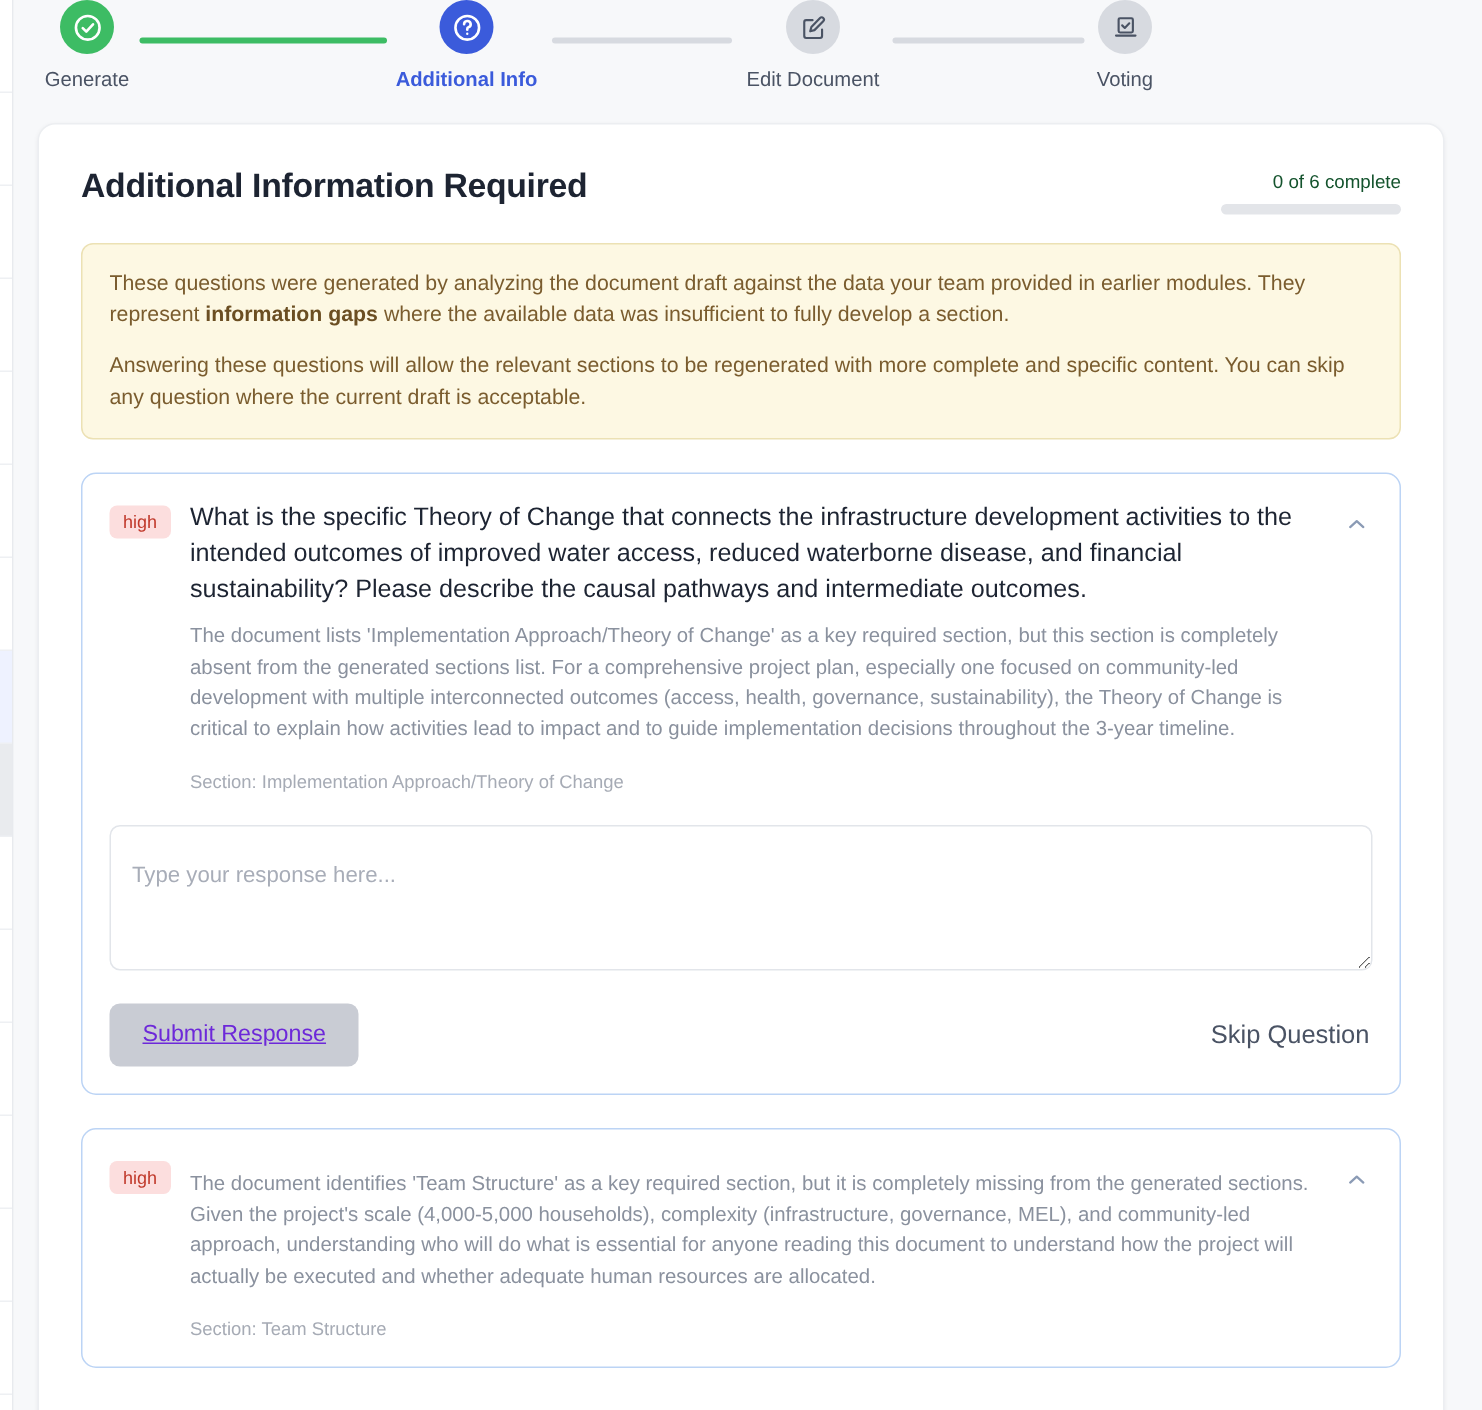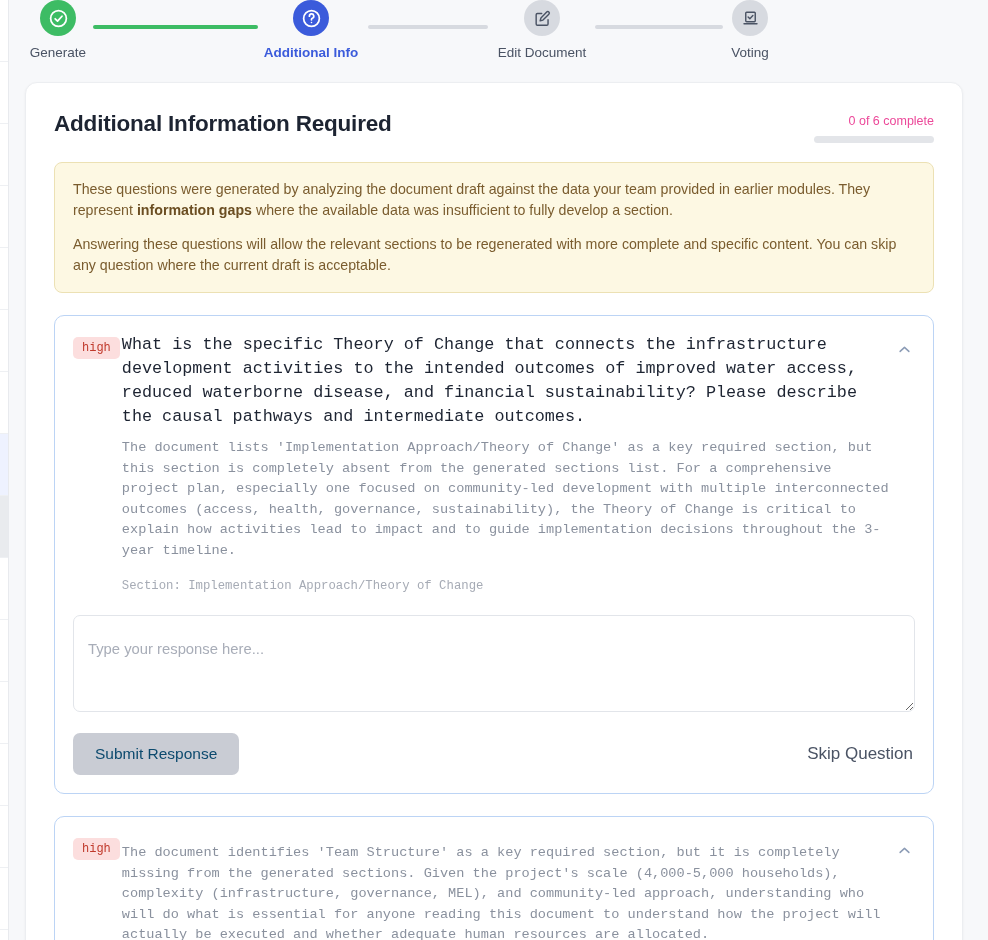--- a/index.html
+++ b/index.html
@@ -85,21 +85,21 @@
   }
   .page-title {
     font-size: 22.5px;
     font-weight: bold;
     color: #1d2432;
     letter-spacing: -0.2px;
   }
   .progress-wrap { width: 120px; padding-top: 3px; }
   .progress-text {
     font-size: 12.5px;
-    color: #ec4899;
+    color: #14532d;
     text-align: right;
     margin-bottom: 8px;
   }
   .progress-track {
     height: 7px;
     background: #e3e5e9;
     border-radius: 4px;
     overflow: hidden;
   }
   .progress-fill {
@@ -129,22 +129,21 @@
   .qcard {
     margin-top: 22px;
     border: 1px solid #bcd4f5;
     border-radius: 10px;
     background: #ffffff;
     padding: 17px 18px 18px 18px;
   }
   .qhead {
     display: flex;
     align-items: flex-start;
-    gap: 2px;
-    font-family: Liberation Mono, monospace;
+    gap: 13px;
   }
   .badge {
     flex: 0 0 auto;
     margin-top: 4px;
     font-size: 12px;
     line-height: 1;
     padding: 5px 9px;
     border-radius: 5px;
     background: #fcdede;
     color: #c0392b;
@@ -192,27 +191,28 @@
   .answer-area::placeholder { color: #a8adb8; }
 
   .qactions {
     margin-top: 17px;
     display: flex;
     align-items: center;
     justify-content: space-between;
   }
   .btn-submit {
     background: #c9ccd4;
-    color: #0c4a6e;
+    color: #6d28d9;
     border: none;
     border-radius: 7px;
     padding: 12px 22px;
     font-size: 15.5px;
     font-family: "Liberation Sans", sans-serif;
     cursor: default;
+    text-decoration: underline;
   }
   .btn-skip {
     background: none;
     border: none;
     color: #4a5364;
     font-size: 17px;
     font-family: "Liberation Sans", sans-serif;
     cursor: pointer;
     padding: 6px 2px;
   }

